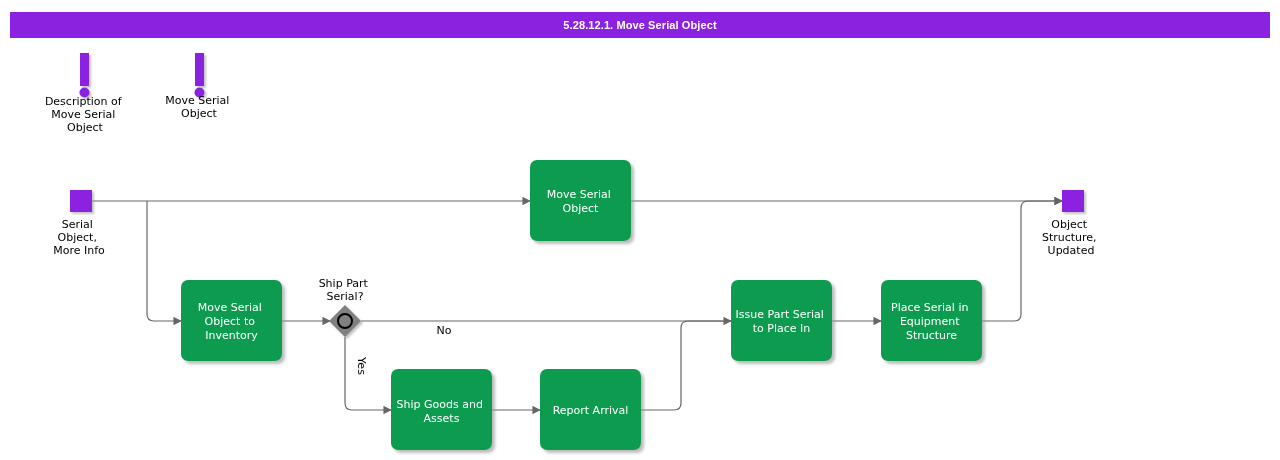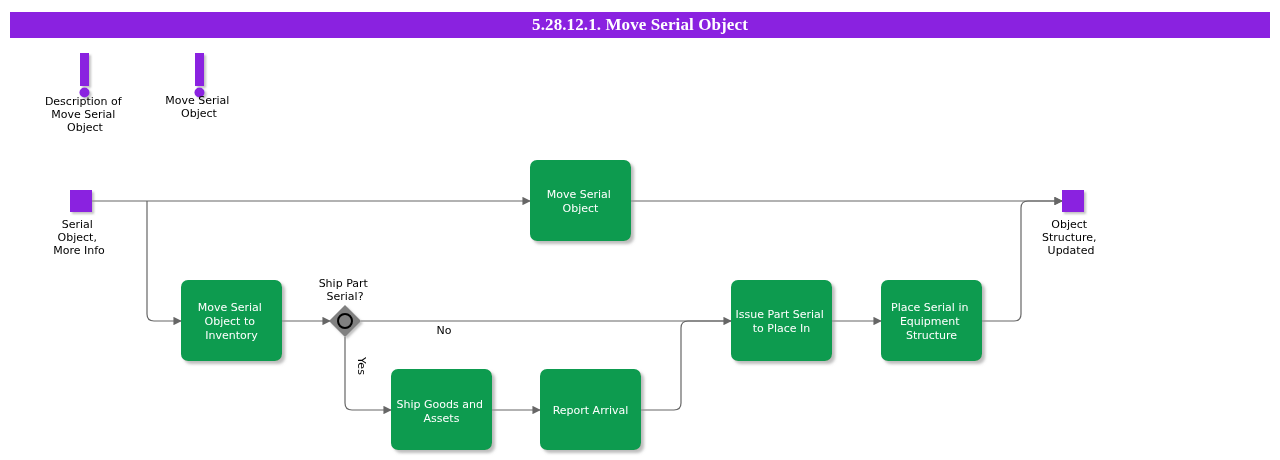--- a/index.html
+++ b/index.html
@@ -26,23 +26,23 @@
     top: 12px;
     width: 1260px;
     height: 26px;
     background: #8A22E0;
     display: flex;
     align-items: center;
     justify-content: center;
   }
   #title-bar .title-text {
     color: #ffffff;
-    font-size: 17px;
+    font-size: 11px;
     font-weight: bold;
-    font-family: Liberation Serif, serif;
+    font-family: Liberation Sans, sans-serif;
     letter-spacing: 0.1px;
   }
   svg#diagram {
     position: absolute;
     left: 0;
     top: 0;
     width: 1280px;
     height: 460px;
   }
   .node-label {

